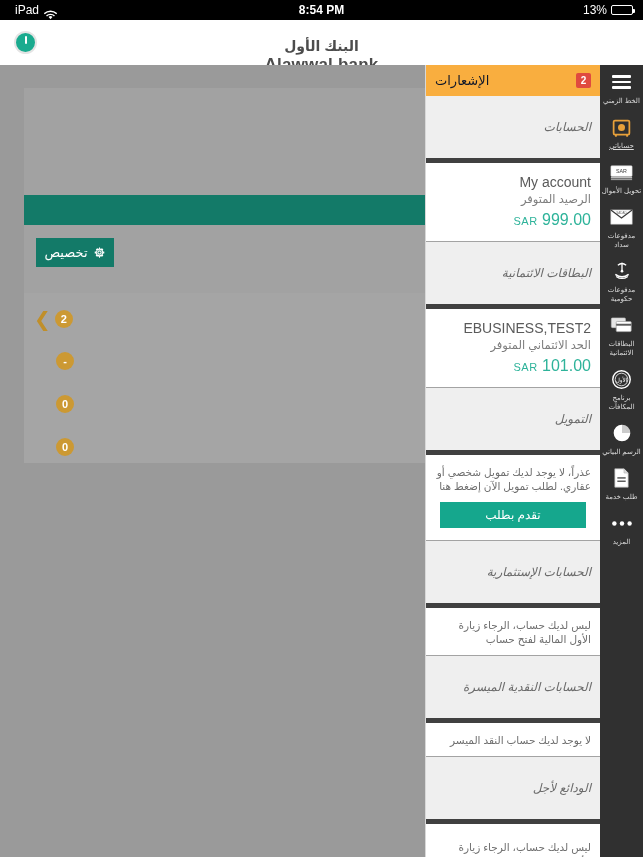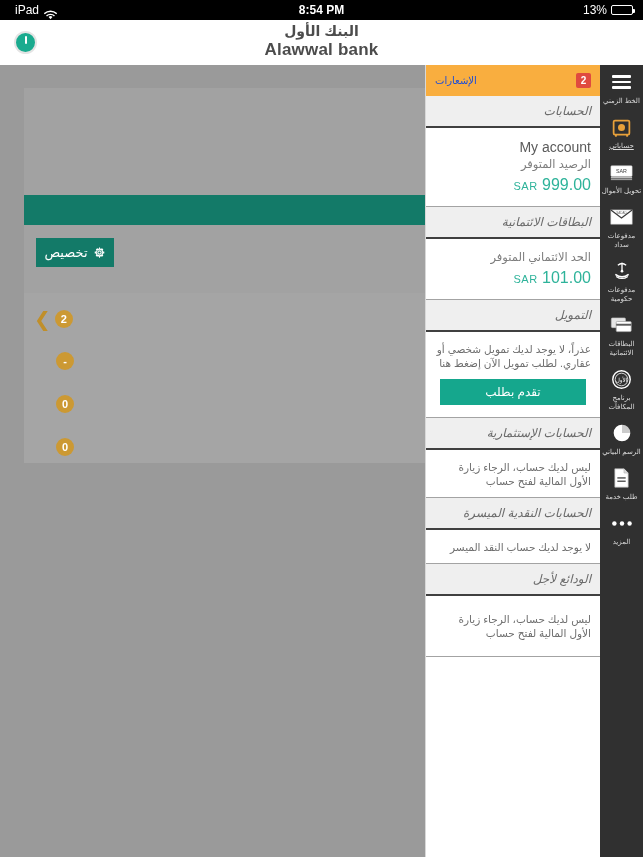--- a/index.html
+++ b/index.html
@@ -33,21 +33,21 @@
   }
   .power-btn {
     position: absolute; left: 14px; top: 11px;
     width: 23px; height: 23px; border-radius: 50%;
     background: #1aab8f; border: 2px solid #e4e4e4;
   }
   .power-btn::after {
     content: ""; position: absolute; left: 50%; top: 3px;
     margin-left: -1px; width: 2px; height: 8px; background: #ffffff; border-radius: 1px;
   }
-  .logo { position: absolute; left: 0; top: 3px; width: 643px; text-align: center; }
+  .logo { position: absolute; left: 0; top: 18px; width: 643px; text-align: center; }
   .logo-ar { font-size: 14px; color: #4c4c4c; font-weight: bold; letter-spacing: 0.5px; line-height: 17px; }
   .logo-en { font-size: 17px; color: #4c4c4c; font-weight: bold; letter-spacing: 0.2px; line-height: 19px; }
 
   
   .maincontent {
     position: absolute; top: 65px; left: 0; width: 508px; height: 792px;
     background: #9a9a9a;
   }
   .content-card {
     position: absolute; left: 24px; top: 23px; width: 576px; min-height: 344px;
@@ -85,30 +85,30 @@
   .notifpanel {
     position: absolute; top: 65px; left: 425px; width: 175px; height: 792px;
     background: #ffffff; direction: rtl; overflow: hidden;
     border-left: 1px solid #d8d8d8;
   }
   .notif-header {
     position: relative; height: 31px; background: #f9ae3f;
     display: flex; align-items: center; justify-content: space-between;
     padding: 0 9px;
   }
-  .notif-title { color: #1d4ed8; font-size: 10px; }
+  .notif-title { color: #0f172a; font-size: 13px; }
   .notif-count {
     background: #e04a3f; color: #ffffff; font-size: 10px; font-weight: bold;
     min-width: 15px; height: 15px; border-radius: 2px;
     display: flex; align-items: center; justify-content: center; padding: 0 3px;
   }
   .sec-head {
     background: #efefef; color: #6b6b6b; font-size: 12px;
-    font-style: italic; text-align: right; padding: 8px 9px;
-    border-bottom: 2px solid #404040;
+    font-style: italic; text-align: right; padding: 24px 9px;
+    border-bottom: 5px solid #404040;
   }
   .sec-body { background: #ffffff; padding: 10px 9px 9px; text-align: right; }
   .acct-name { color: #5a5a5a; font-size: 14px; line-height: 18px; }
   .acct-label { color: #7d7d7d; font-size: 11.5px; line-height: 17px; }
   .acct-amt { color: #2eb39a; font-size: 16px; line-height: 21px; margin-top: 1px; }
   .acct-amt .cur { font-size: 11px; letter-spacing: 0.5px; }
   .note-text { color: #6e6e6e; font-size: 10.5px; line-height: 14px; text-align: right; }
   .apply-btn {
     display: block; width: 146px; height: 26px; margin: 9px auto 3px;
     background: #15a78d; color: #ffffff; font-size: 12px;
@@ -211,20 +211,21 @@
       <div class="acct-name">My account</div>
       <div class="acct-label">الرصيد المتوفر</div>
       <div class="acct-amt">
         <span class="cur">SAR</span>
         <span>999.00</span>
       </div>
     </div>
 
     <div class="sec-head">البطاقات الائتمانية</div>
     <div class="sec-body sec-divider">
+      <div class="acct-name">EBUSINESS,TEST2</div>
       <div class="acct-label">الحد الائتماني المتوفر</div>
       <div class="acct-amt">
         <span class="cur">SAR</span>
         <span>101.00</span>
       </div>
     </div>
 
     <div class="sec-head">التمويل</div>
     <div class="sec-body sec-divider">
       <div class="note-text">عذراً، لا يوجد لديك تمويل شخصي أو عقاري. لطلب تمويل الآن إضغط هنا</div>

